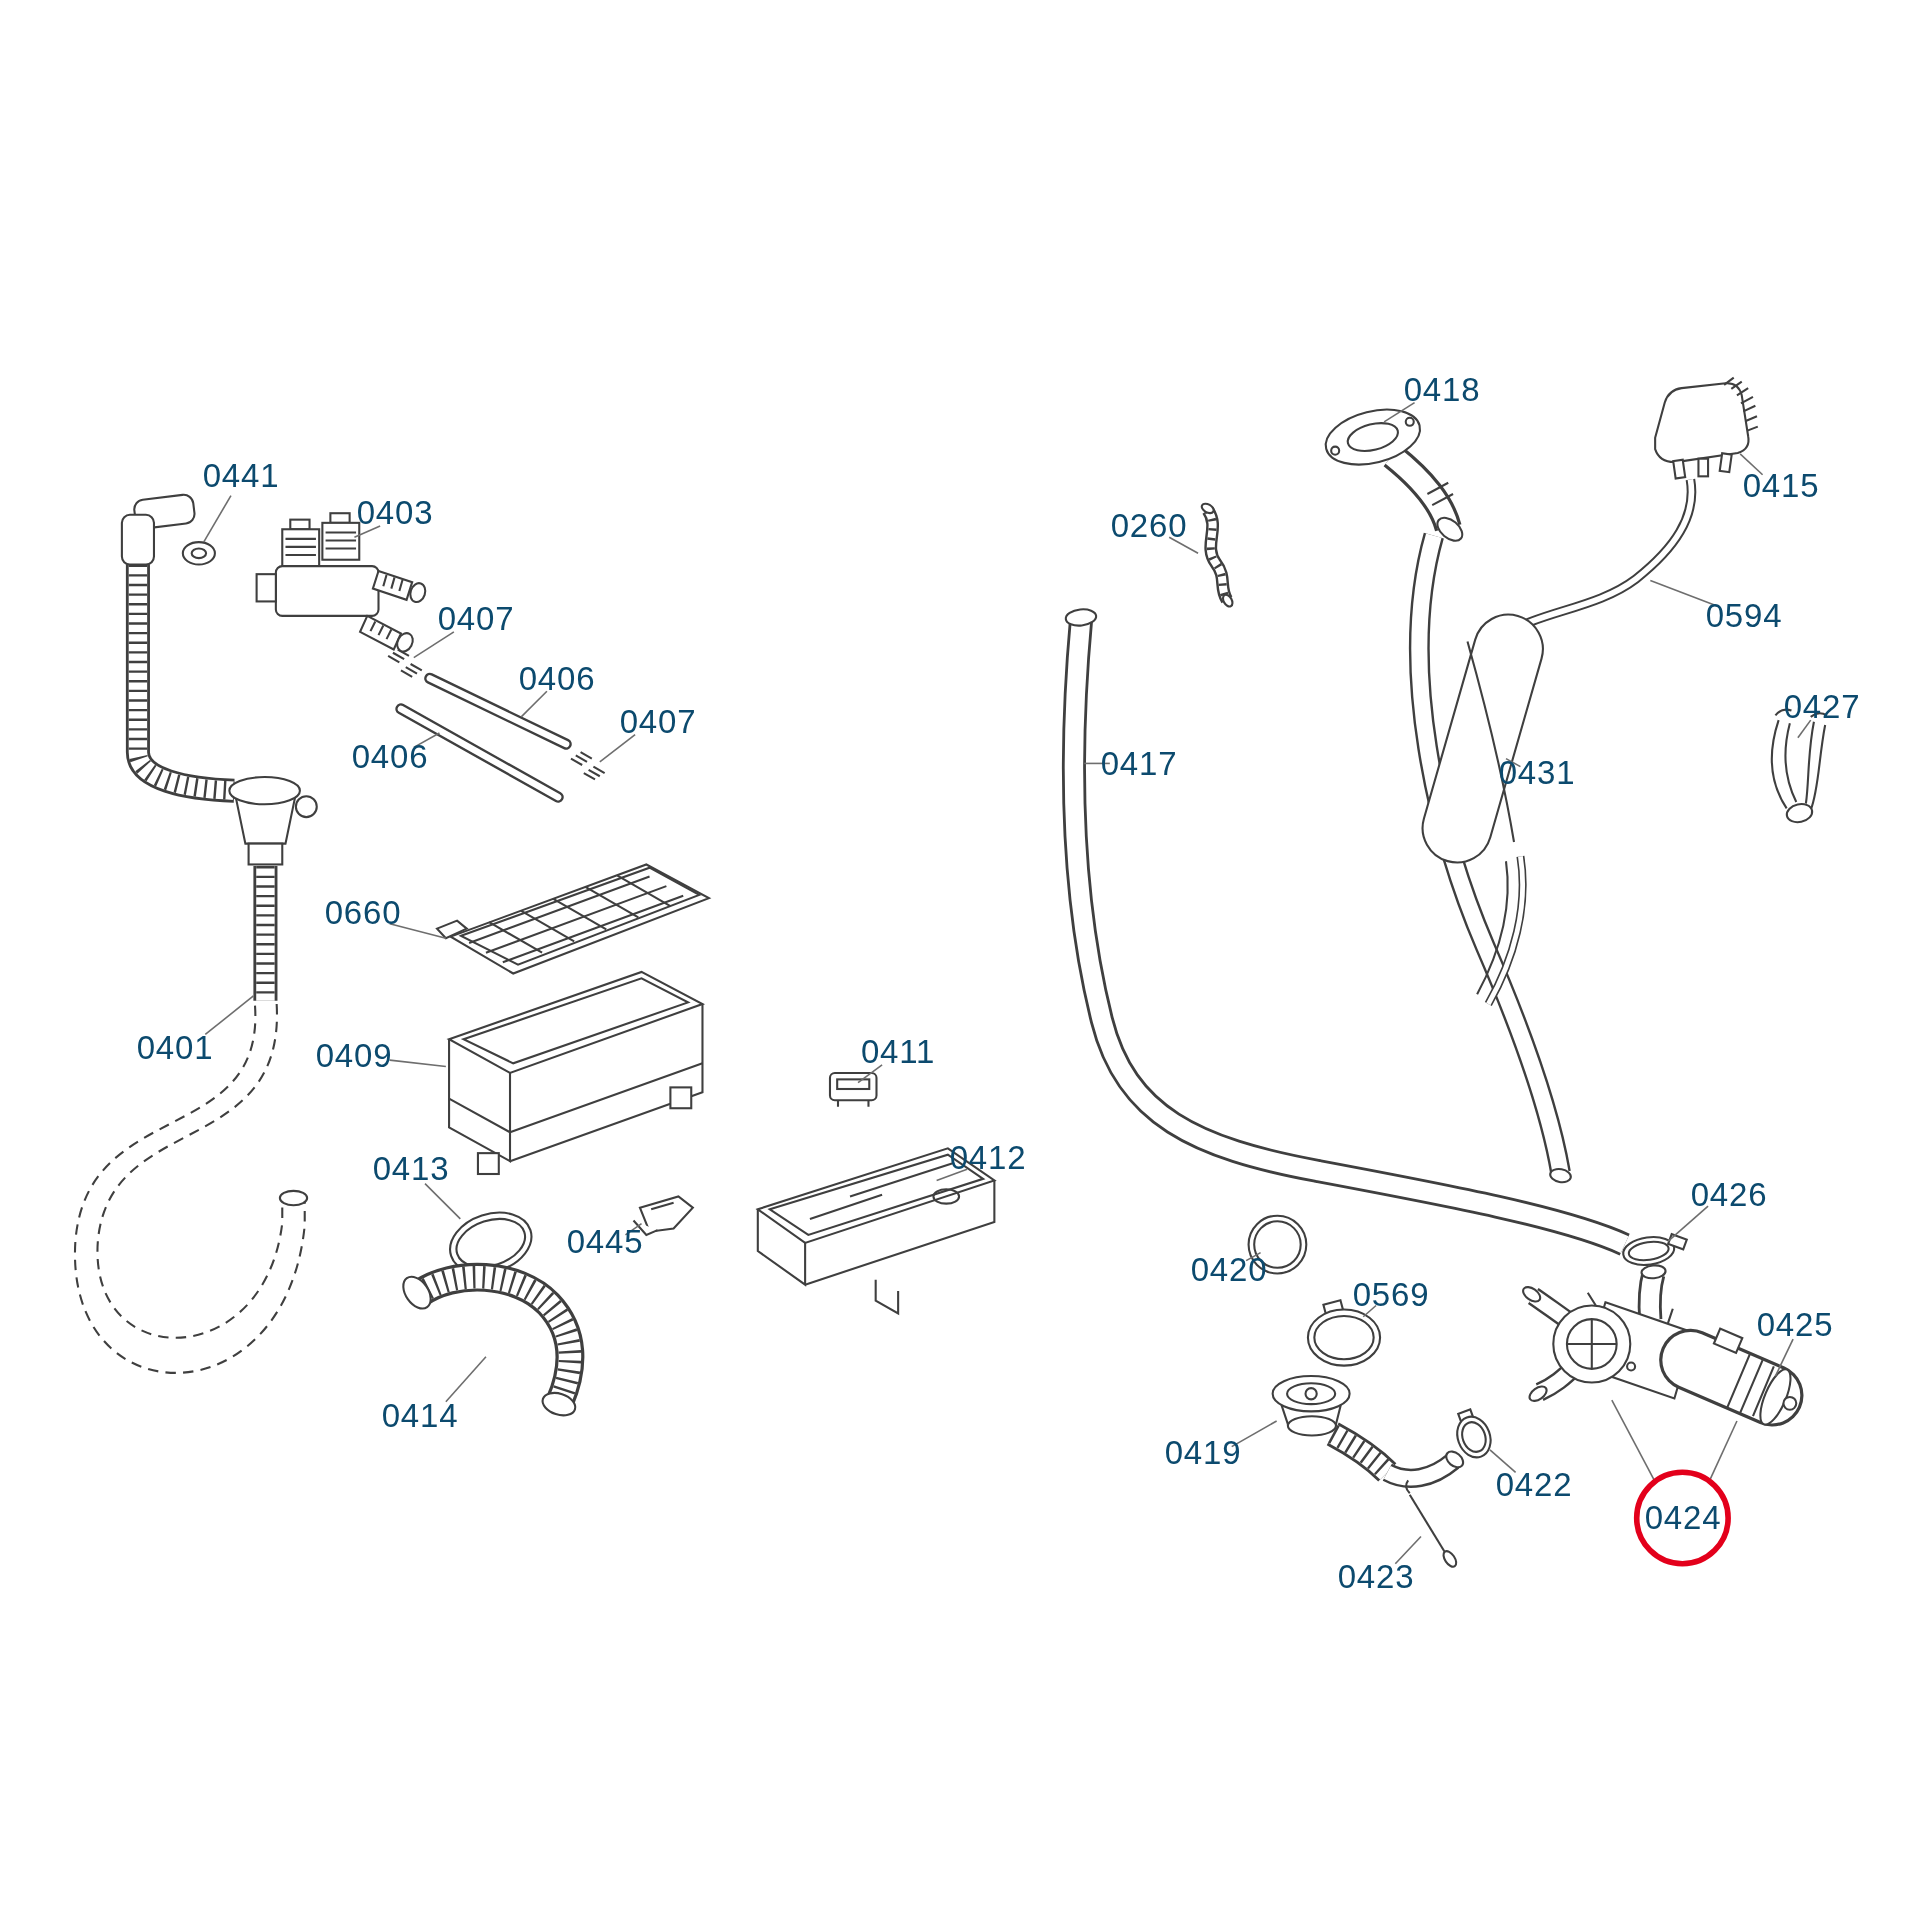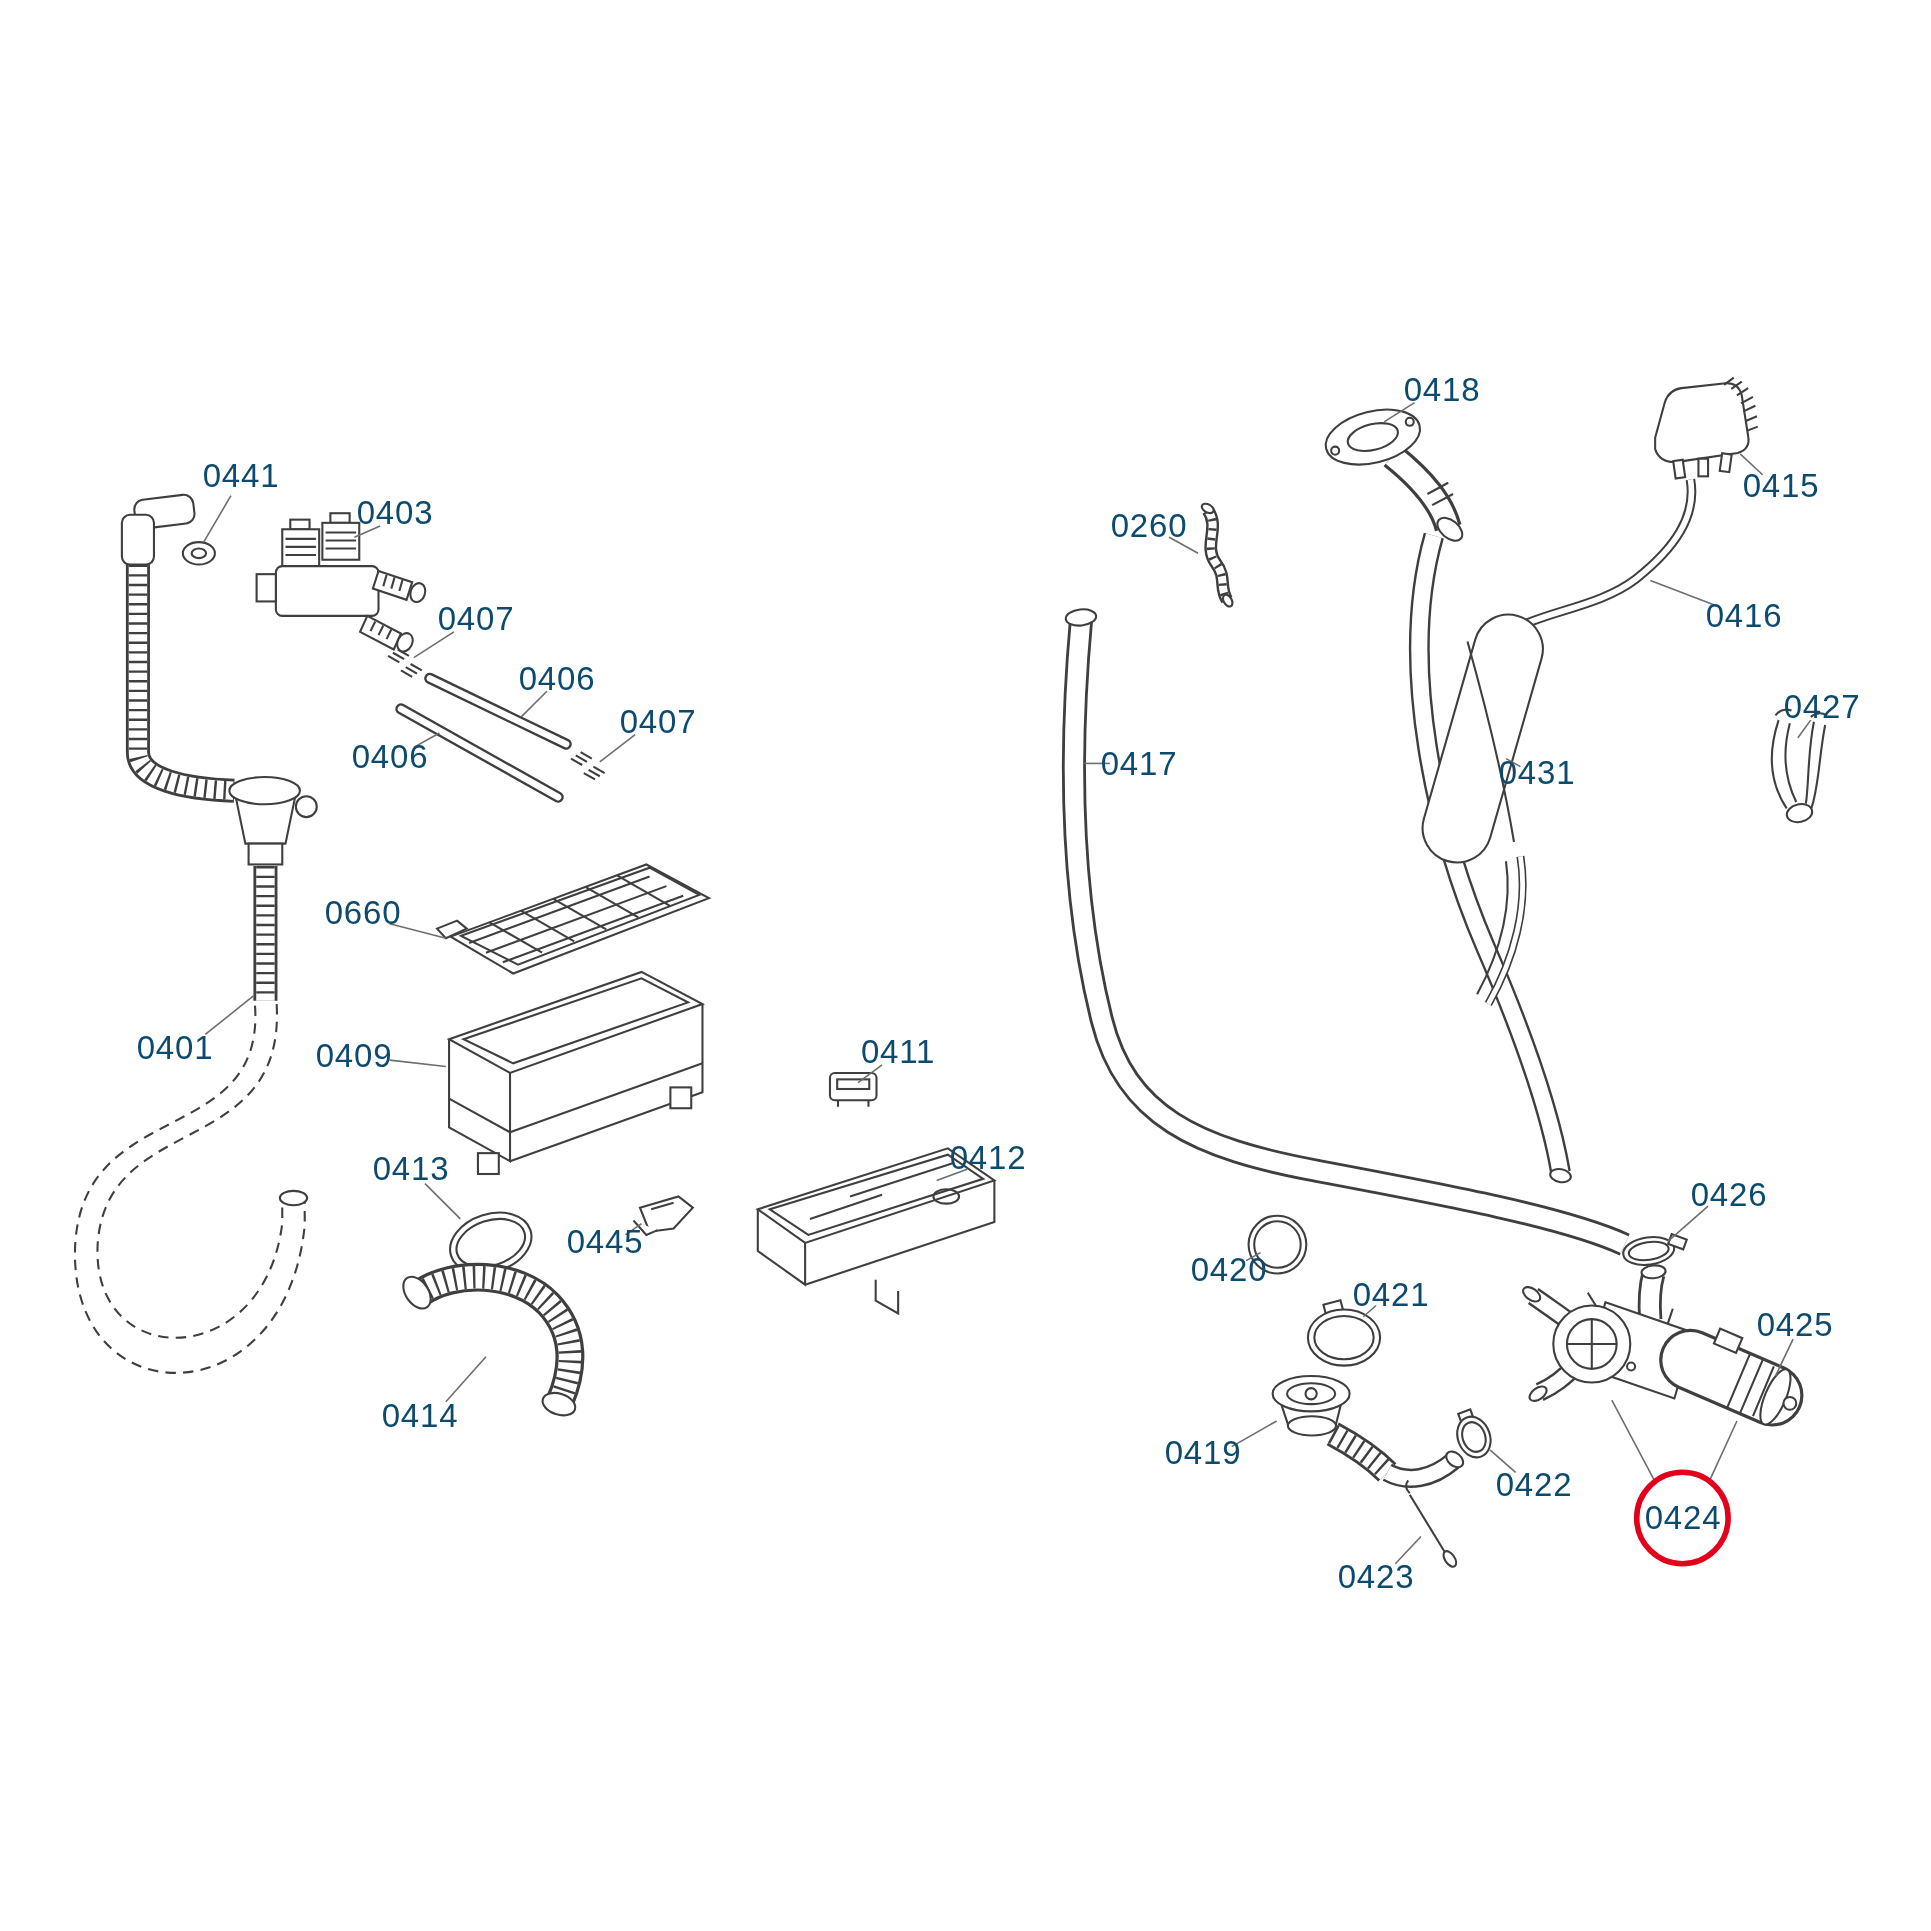--- a/index.html
+++ b/index.html
@@ -321,27 +321,27 @@
 <div class="part-label" style="left:363px;top:913px">0660</div>
 <div class="part-label" style="left:354px;top:1056px">0409</div>
 <div class="part-label" style="left:411px;top:1169px">0413</div>
 <div class="part-label" style="left:605px;top:1242px">0445</div>
 <div class="part-label" style="left:420px;top:1416px">0414</div>
 <div class="part-label" style="left:898px;top:1052px">0411</div>
 <div class="part-label" style="left:988px;top:1158px">0412</div>
 <div class="part-label" style="left:1442px;top:390px">0418</div>
 <div class="part-label" style="left:1149px;top:526px">0260</div>
 <div class="part-label" style="left:1781px;top:486px">0415</div>
-<div class="part-label" style="left:1744px;top:616px">0416</div>
+<div class="part-label" style="left:1744px;top:616px">0594</div>
 <div class="part-label" style="left:1139px;top:764px">0417</div>
 <div class="part-label" style="left:1822px;top:707px">0427</div>
 <div class="part-label" style="left:1537px;top:773px">0431</div>
 <div class="part-label" style="left:1729px;top:1195px">0426</div>
 <div class="part-label" style="left:1229px;top:1270px">0420</div>
-<div class="part-label" style="left:1391px;top:1295px">0421</div>
+<div class="part-label" style="left:1391px;top:1295px">0569</div>
 <div class="part-label" style="left:1203px;top:1453px">0419</div>
 <div class="part-label" style="left:1534px;top:1485px">0422</div>
 <div class="part-label" style="left:1683px;top:1518px">0424</div>
 <div class="part-label" style="left:1795px;top:1325px">0425</div>
 <div class="part-label" style="left:1376px;top:1577px">0423</div>
 
 </div>
 
 
 </body></html>

